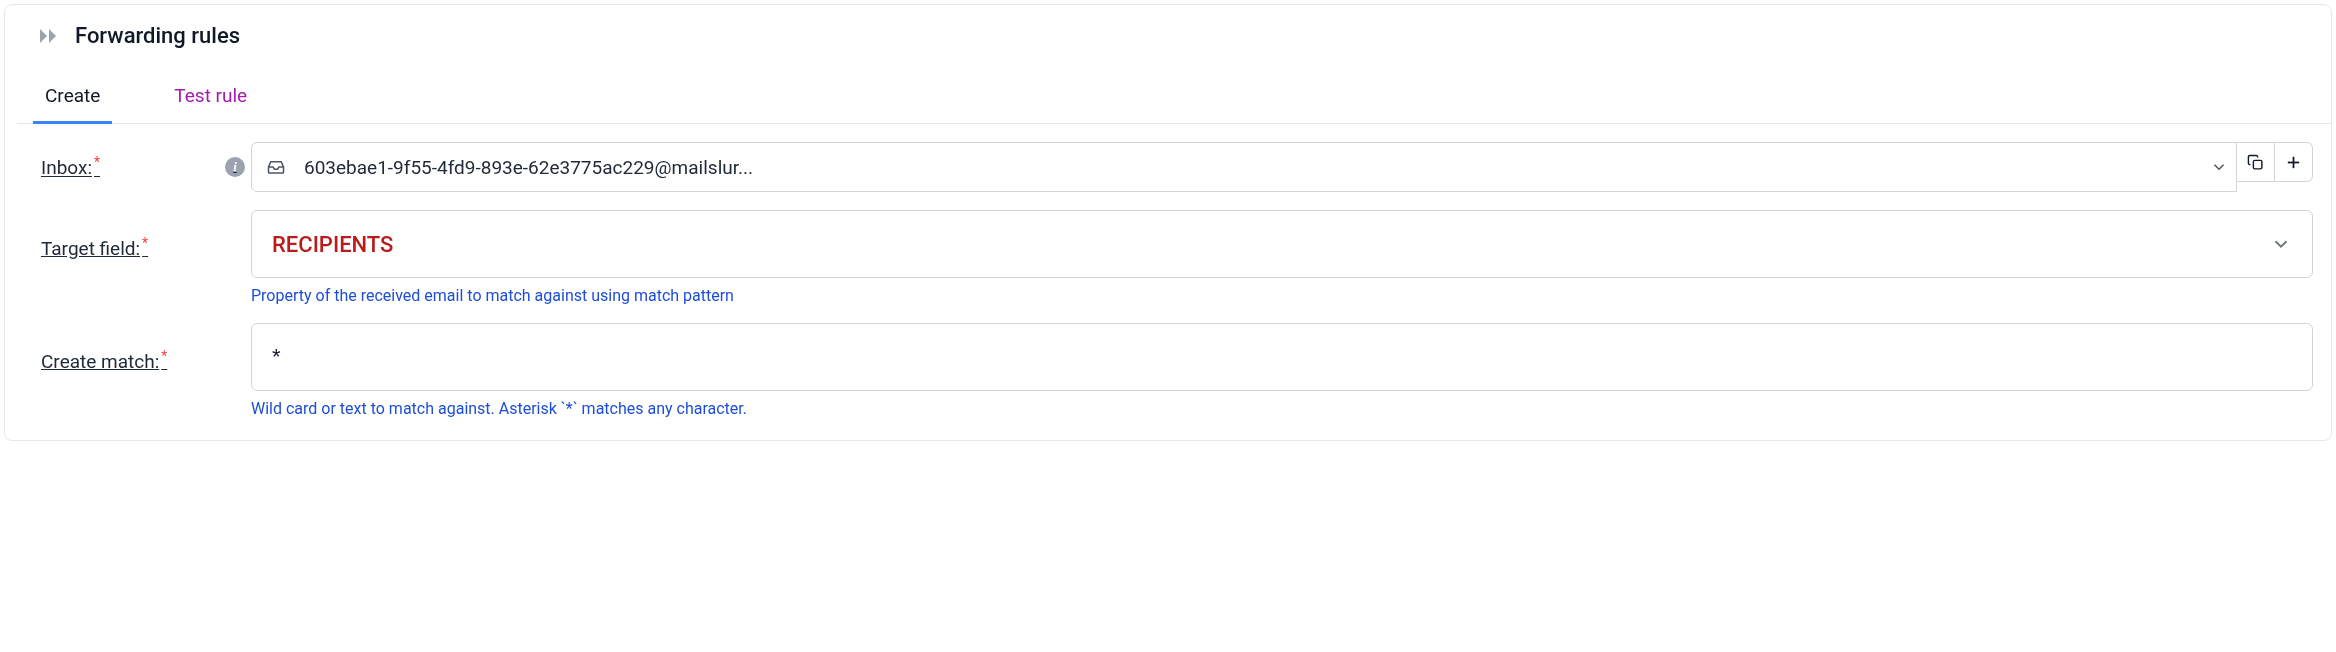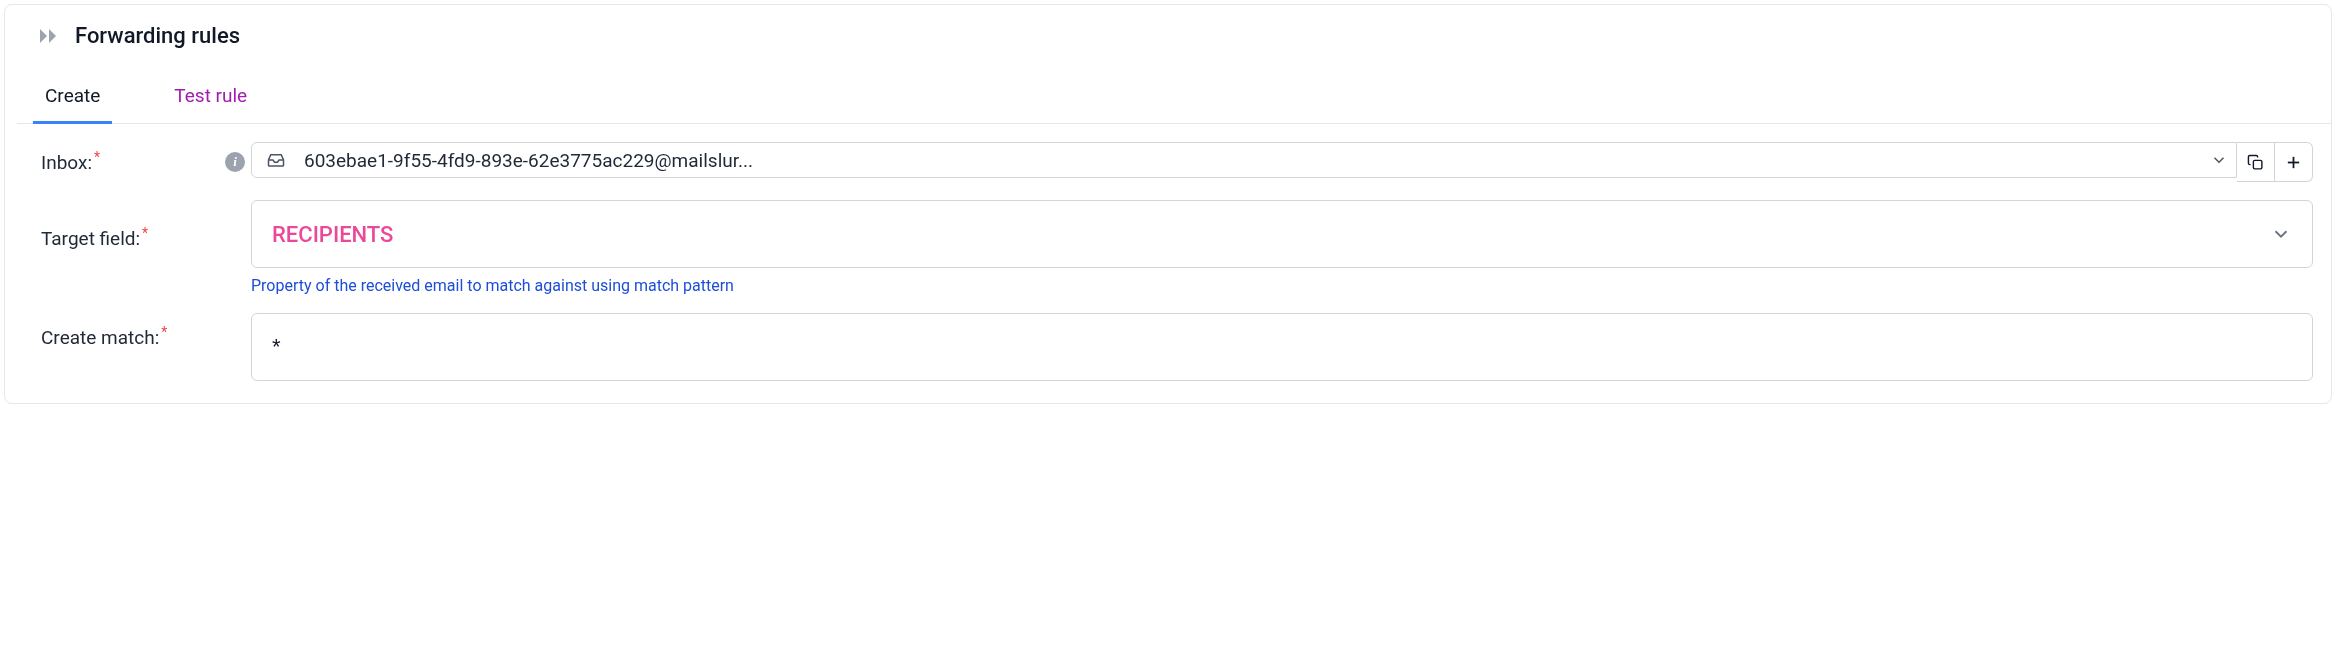--- a/index.html
+++ b/index.html
@@ -59,20 +59,21 @@
     align-items: flex-start;
   }
   .row + .row { margin-top: 18px; }
   .label-col {
     width: 210px;
     display: flex;
     align-items: center;
     justify-content: flex-start;
     gap: 6px;
     flex-shrink: 0;
+    text-decoration: underline;
   }
   .label-col.mid { align-self: center; }
   .label-text {
     font-size: 19px;
     color: #1f2937;
   }
   .req { color: #ef4444; font-size: 14px; vertical-align: super; margin-left: 2px; }
   .info-btn {
     margin-left: auto;
     width: 20px; height: 20px;
@@ -98,21 +99,21 @@
     display: flex;
     align-items: stretch;
     gap: 0;
   }
   .inbox-select {
     flex: 1;
     display: flex;
     align-items: center;
     border: 1px solid #d1d5db;
     border-radius: 6px 0 0 6px;
-    height: 36px;
+    height: 50px;
     padding: 0 8px 0 14px;
     background: #fff;
     cursor: pointer;
     min-width: 0;
   }
   .inbox-select .inbox-icon {
     color: #4b5563;
     display: inline-flex;
     margin-right: 18px;
     flex-shrink: 0;
@@ -152,21 +153,21 @@
     height: 68px;
     display: flex;
     align-items: center;
     padding: 0 20px;
     cursor: pointer;
     background: #fff;
   }
   .select-value {
     font-size: 22px;
     font-weight: 500;
-    color: #ec4899;
+    color: #b91c1c;
     flex: 1;
   }
   .input-box {
     border: 1px solid #d1d5db;
     border-radius: 6px;
     height: 68px;
     display: flex;
     align-items: center;
     padding: 0 20px;
     background: #fff;
@@ -270,18 +271,19 @@
     <div class="row">
       <div class="label-col" style="align-self:center; margin-top:-20px;">
         <span class="label-text">
           <span>Create match:</span><span class="req">*</span>
         </span>
       </div>
       <div class="field-col">
         <div class="input-box">
           <input type="text" value="*" style="">
         </div>
+        <div class="help-text">Wild card or text to match against. Asterisk `*` matches any character.</div>
       </div>
     </div>
 
   </div>
 
 </div>
 
 </body></html>

